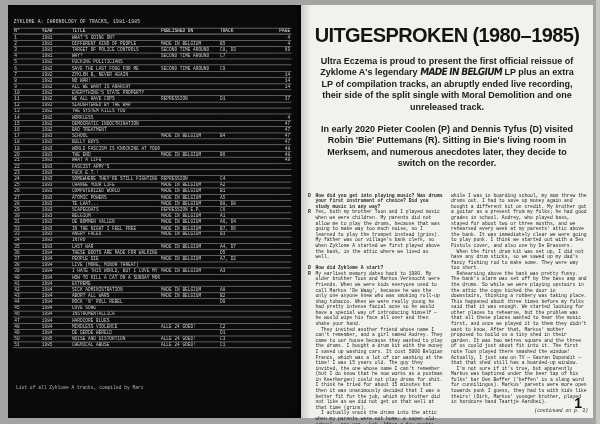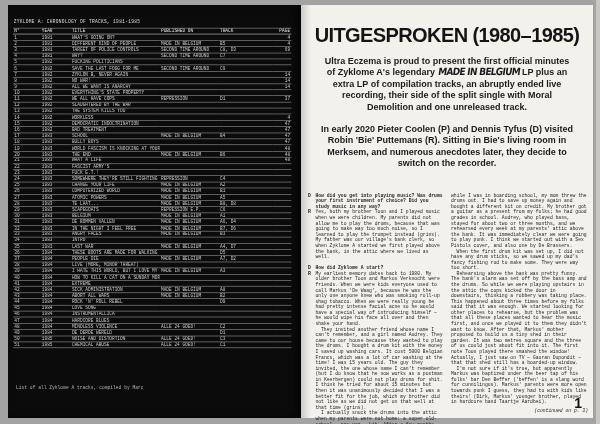--- a/index.html
+++ b/index.html
@@ -487,21 +487,21 @@
             </tr>
           </tbody>
       </table>
     </div>
     <div class="caption-scale">List of all Zyklome A tracks, compiled by Marc</div>
   </div>
 
   <div class="page-right">
     <div class="headline">UITGESPROKEN (1980–1985)</div>
 
-    <p class="intro"><span>Ultra Eczema is proud to present the first official minutes of Zyklome A's legendary </span><span class="mib">MADE IN BELGIUM</span><span> LP plus an extra LP of compilation tracks, an abruptly ended live recording, their side of the split single with Moral Demolition and one unreleased track.</span></p>
+    <p class="intro"><span>Ultra Eczema is proud to present the first official reissue of Zyklome A's legendary </span><span class="mib">MADE IN BELGIUM</span><span> LP plus an extra LP of compilation tracks, an abruptly ended live recording, their side of the split single with Moral Demolition and one unreleased track.</span></p>
 
     <p class="intro second">In early 2020 Pieter Coolen (P) and Dennis Tyfus (D) visited Robin 'Bie' Puttemans (R). Sitting in Bie's living room in Merksem, and numerous anecdotes later, they decide to switch on the recorder.</p>
 
     <div class="columns">
       <div class="col col-left">
         <div class="micro">
             <div class="blk question"><span class="marker">D</span><span>How did you get into playing music? Was drums your first instrument of choice? Did you study music in any way?</span></div>
             <div class="blk answer"><span class="marker">R</span><span>Yes, both my brother Toon and I played music when we were children. My parents did not allow me to play the drums, because that was going to make way too much noise, so I learned to play the trumpet instead (grins). My father was our village's bank clerk, so when Zyklome A started we first played above the bank, in the attic where we lived as well.</span></div>
             <div class="blk question"><span class="marker">D</span><span>How did Zyklome A start?</span></div>
             <div class="blk answer"><span class="marker">R</span><span>My earliest memory dates back to 1980. My older brother Toon and Markus Verknocht were friends. When we were kids everyone used to call Markus 'De Waag', because he was the only one anyone knew who was smoking roll-up shag tobacco. When we were really young he had pretty intense facial acne so he would have a special way of introducing himself — he would wipe his face all over and then shake your hand.</span></div>

